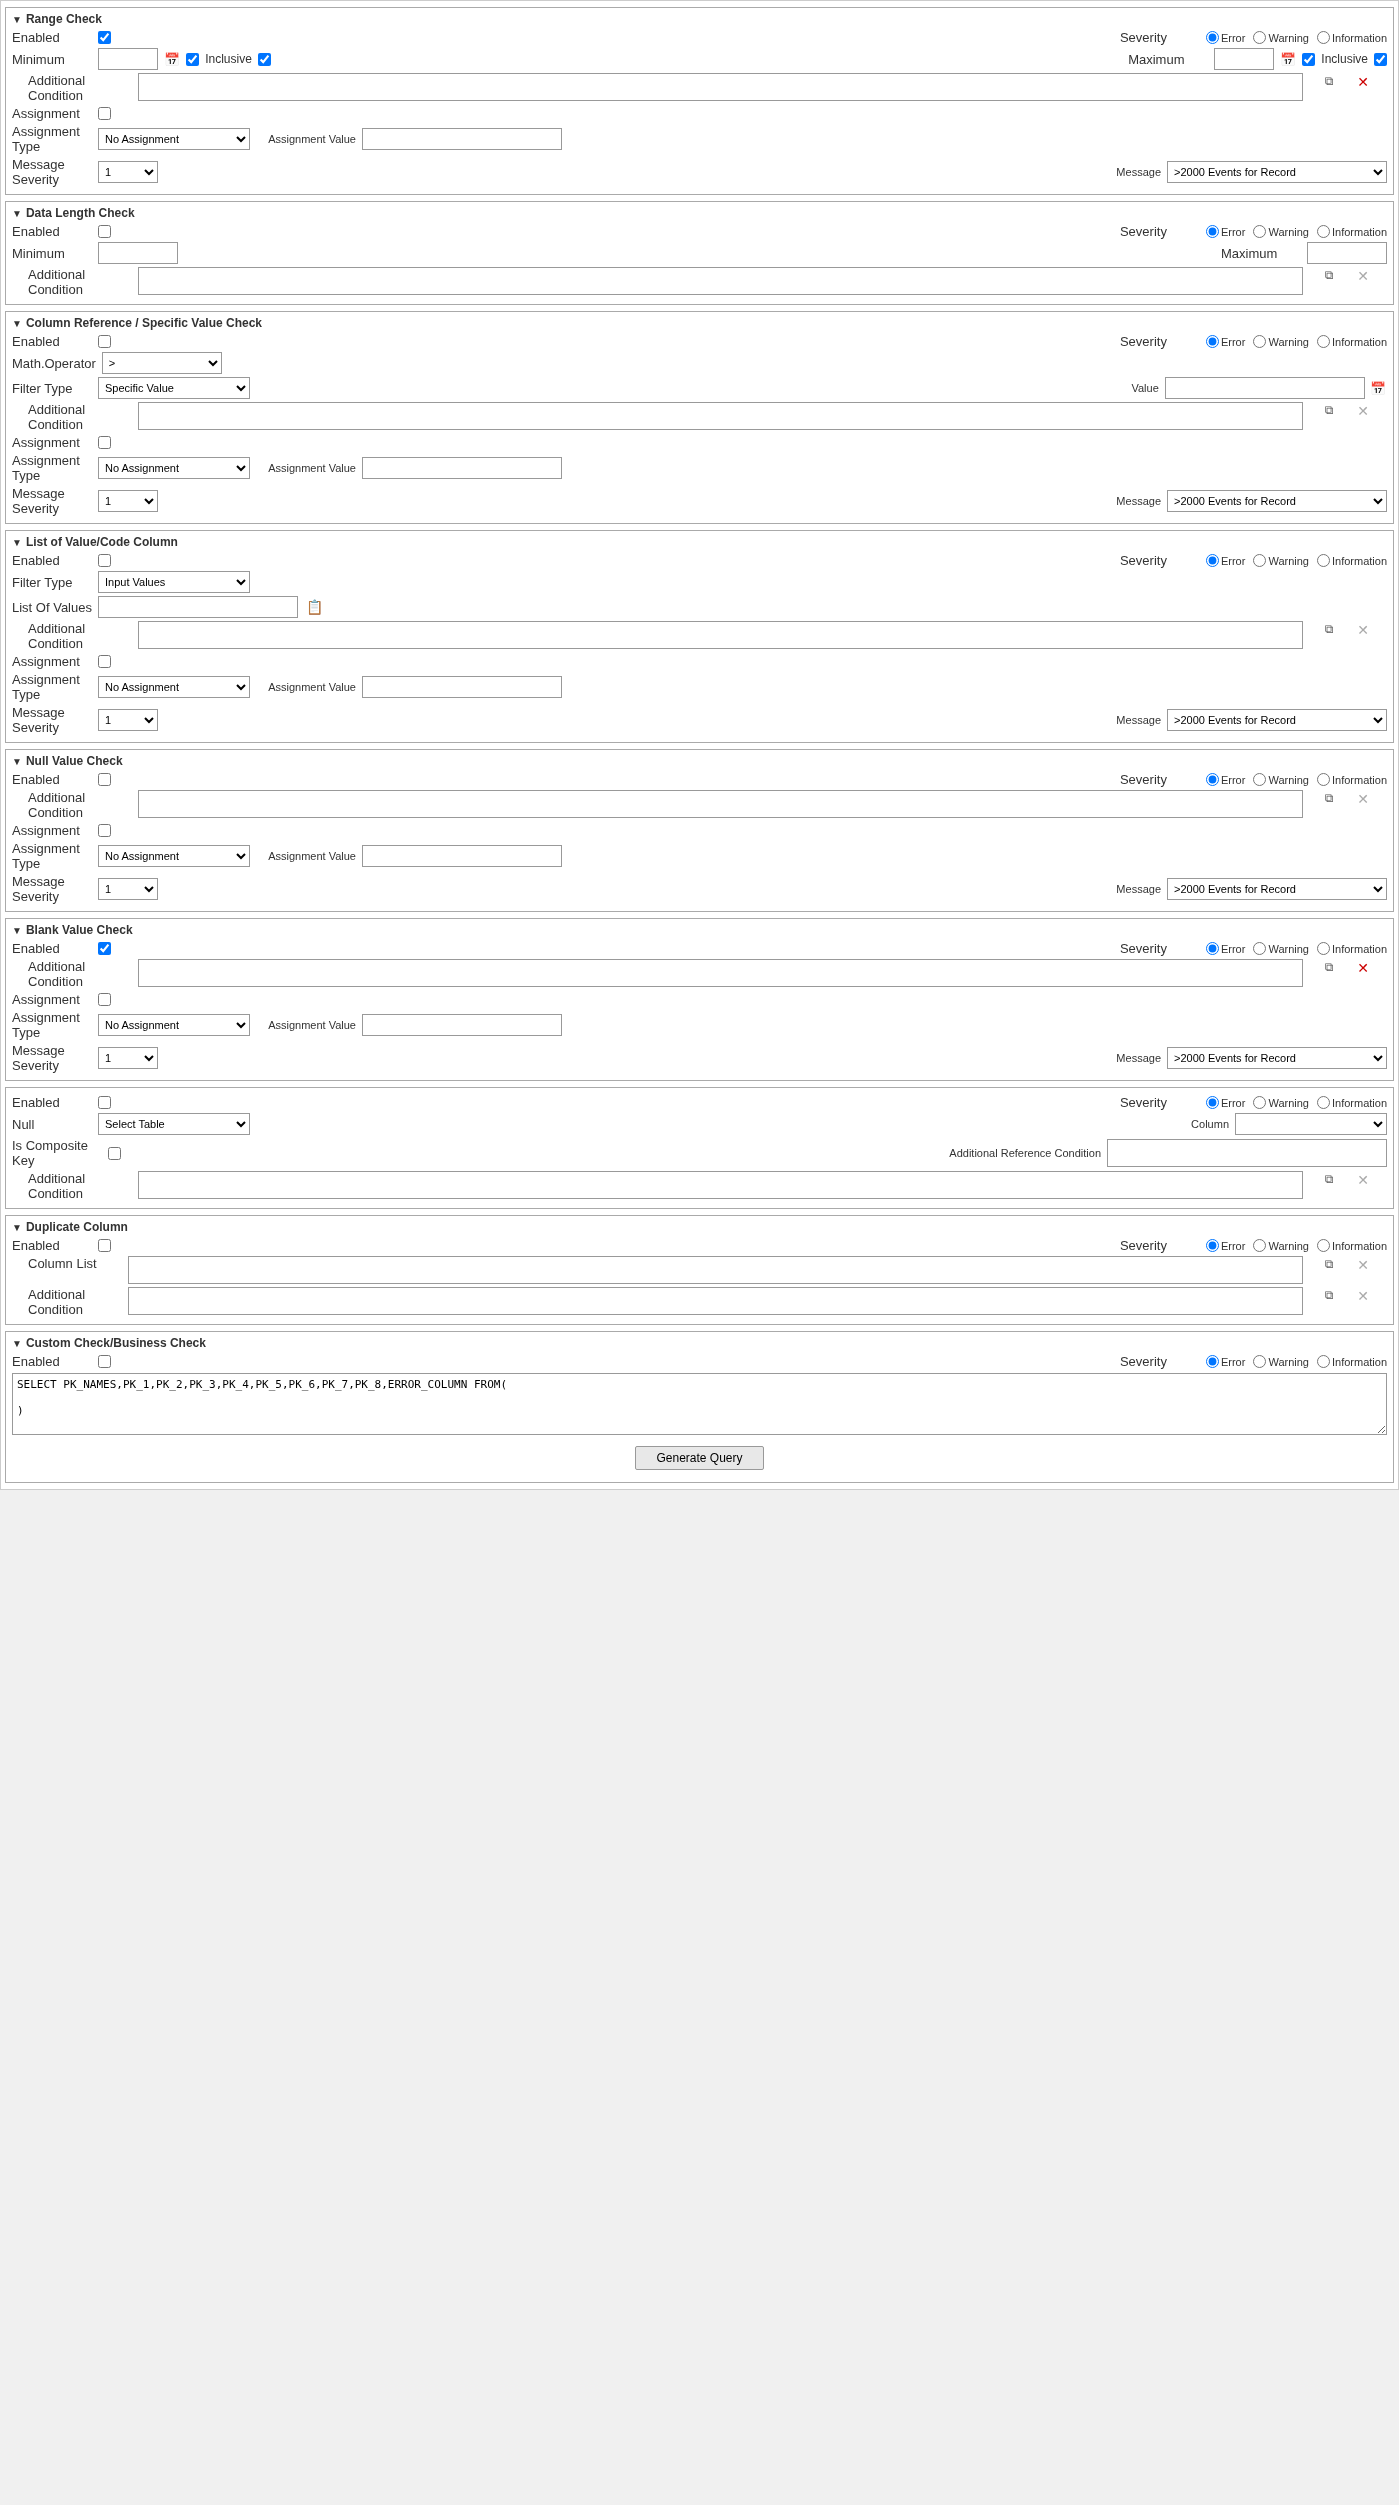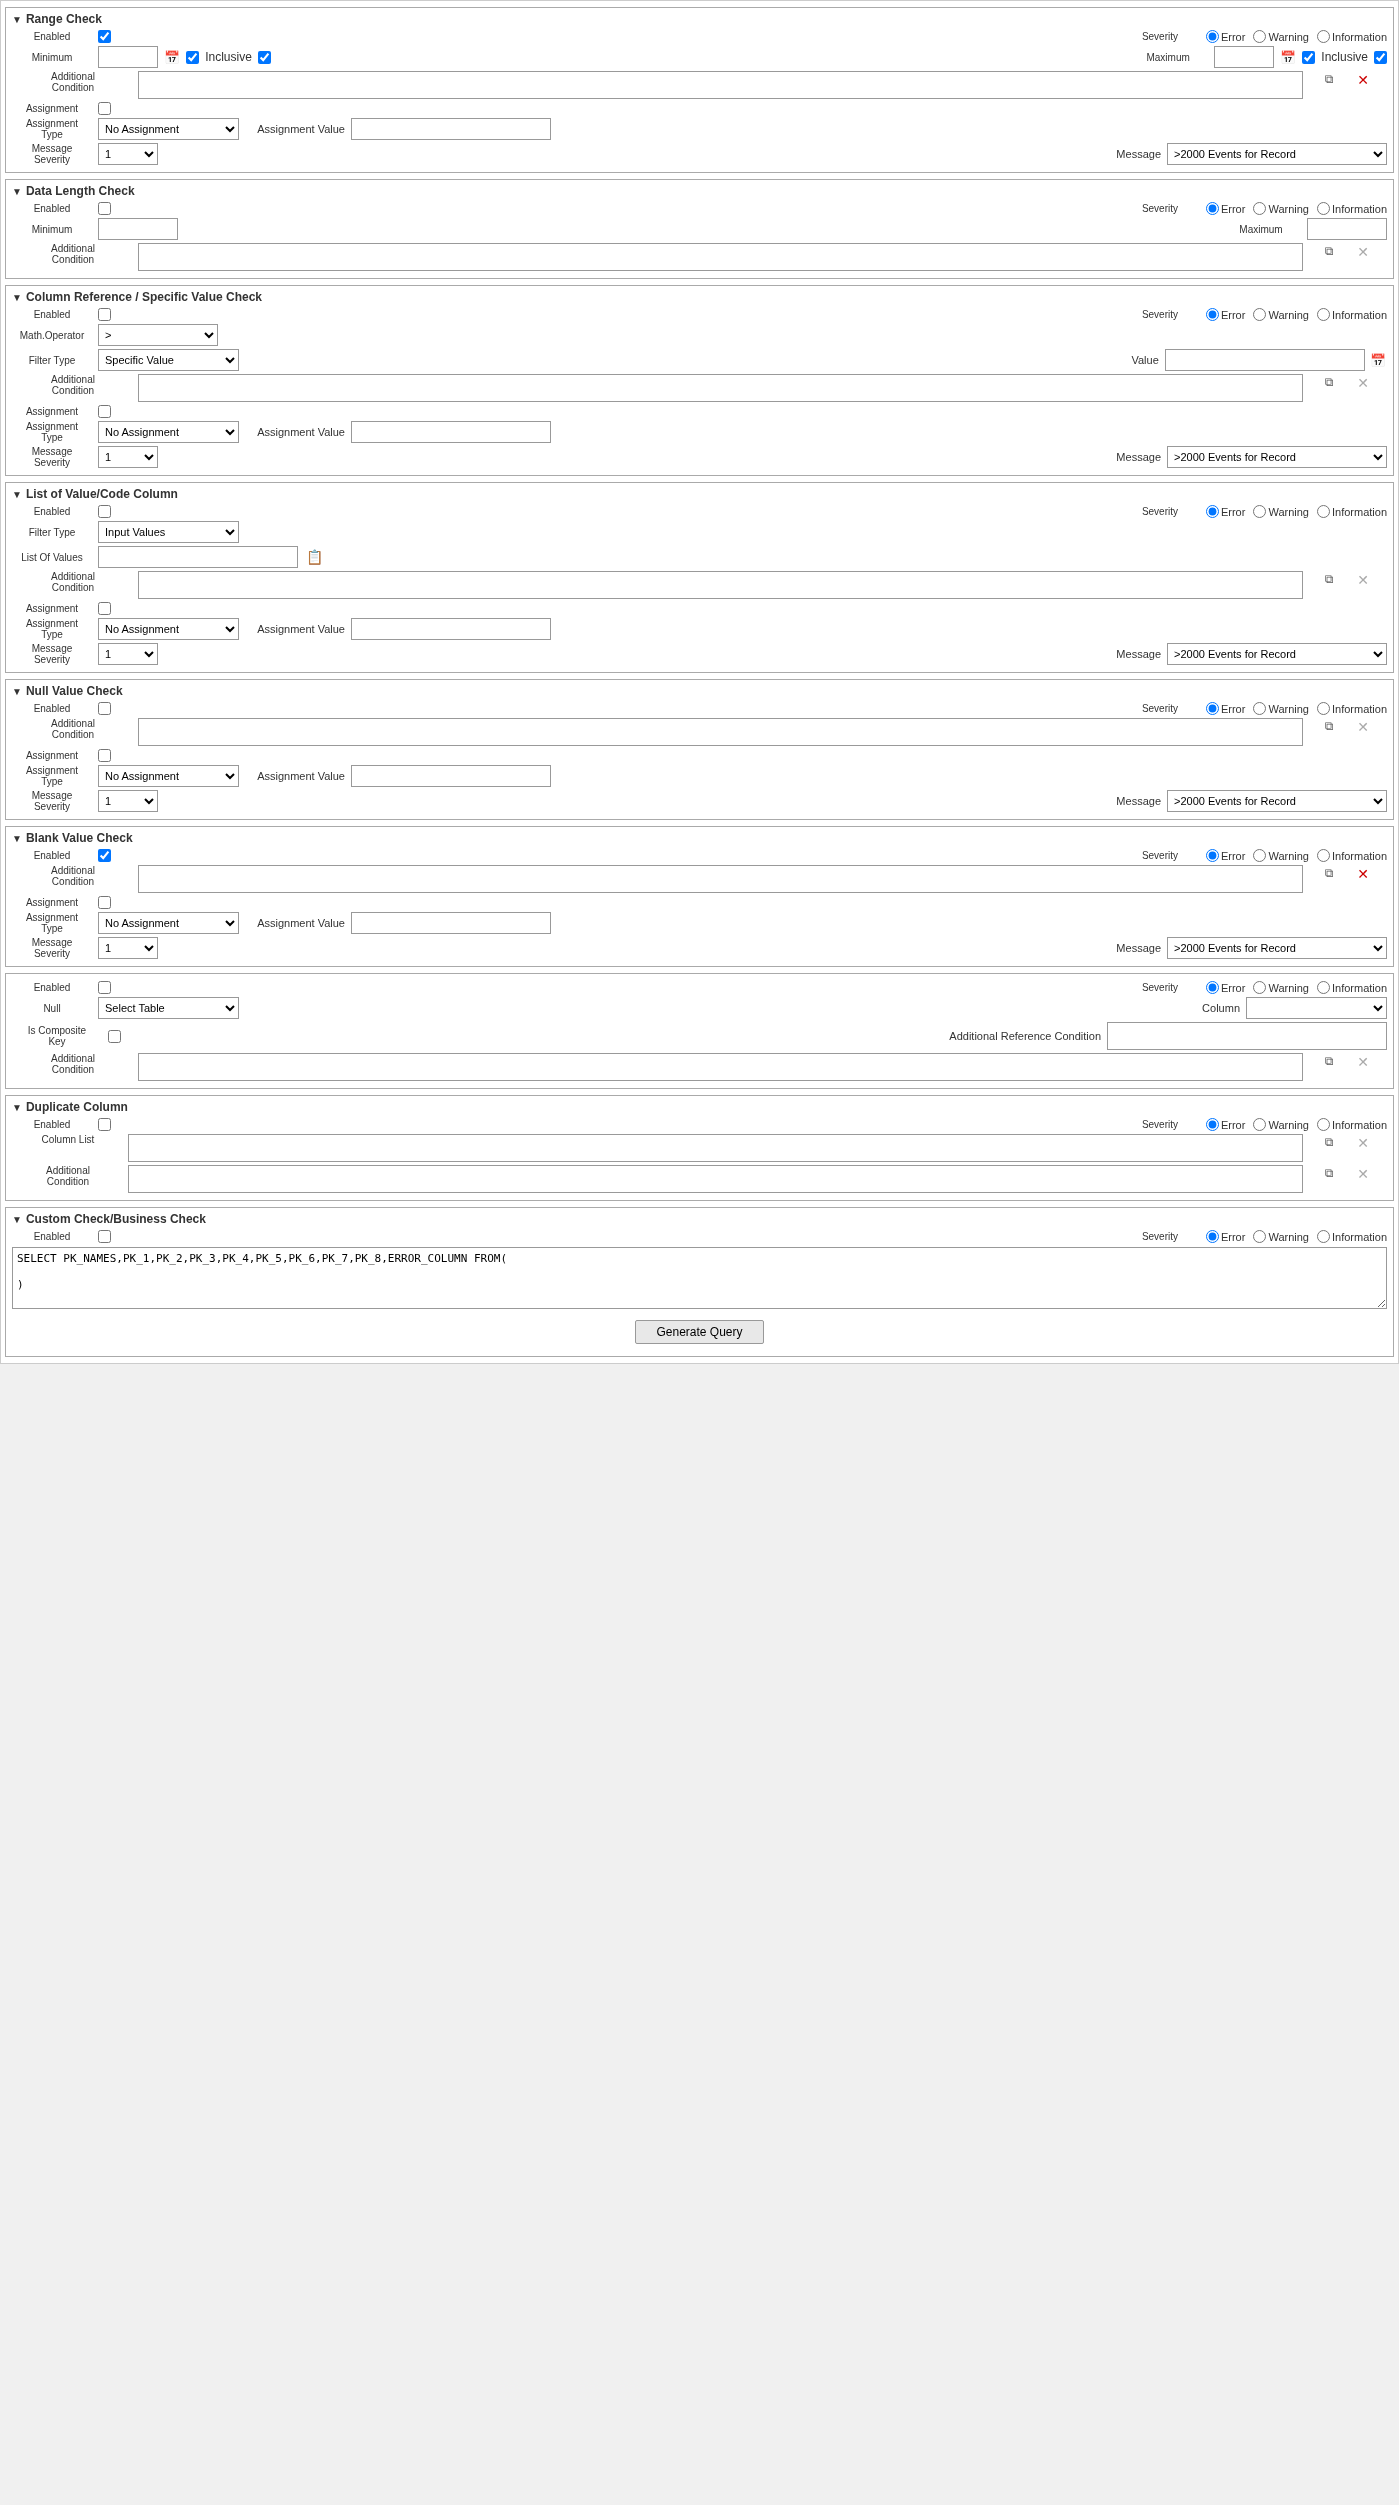--- a/index.html
+++ b/index.html
@@ -34,24 +34,24 @@
       content: '▼';
       font-size: 10px;
     }
     .form-row {
       display: flex;
       align-items: center;
       margin: 3px 0;
       gap: 6px;
     }
     .form-label {
-      font-size: 10px;
+      font-size: 13px;
       color: #333;
       min-width: 80px;
-      text-align: center;
+      text-align: left;
     }
     .radio-group {
       display: flex;
       align-items: center;
       gap: 8px;
     }
     .radio-item {
       display: flex;
       align-items: center;
       gap: 2px;
@@ -95,21 +95,21 @@
     .icon-btn {
       cursor: pointer;
       font-size: 14px;
       padding: 1px 2px;
       color: #666;
     }
     .icon-btn.red { color: #cc0000; }
     .w120 { width: 120px; }
     .w80 { width: 80px; }
     .w60 { width: 60px; }
-    .w160 { width: 141px; }
+    .w160 { width: 152px; }
     .w200 { width: 200px; }
     .w220 { width: 220px; }
     .custom-query-area {
       border: 1px solid #999;
       width: 100%;
       min-height: 60px;
       padding: 4px;
       font-size: 11px;
       font-family: monospace;
       background: #fff;

